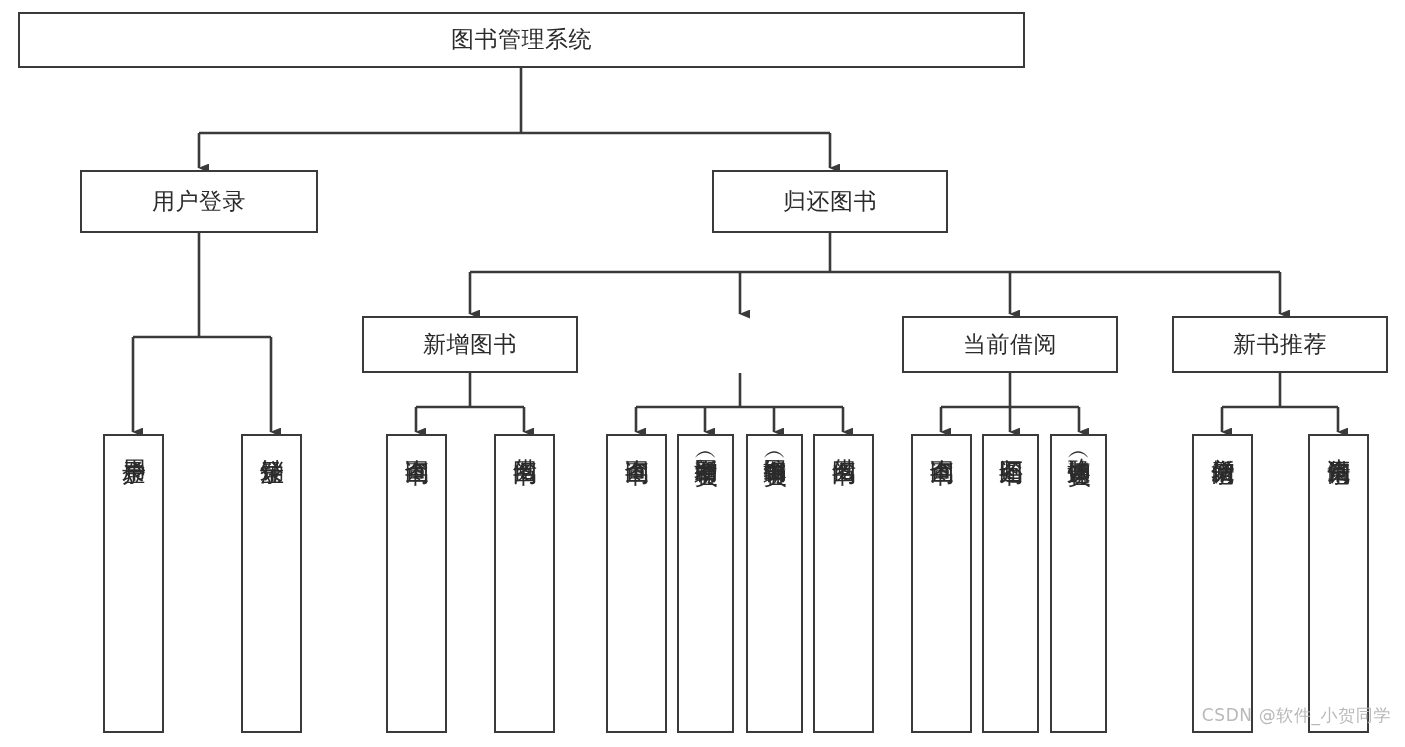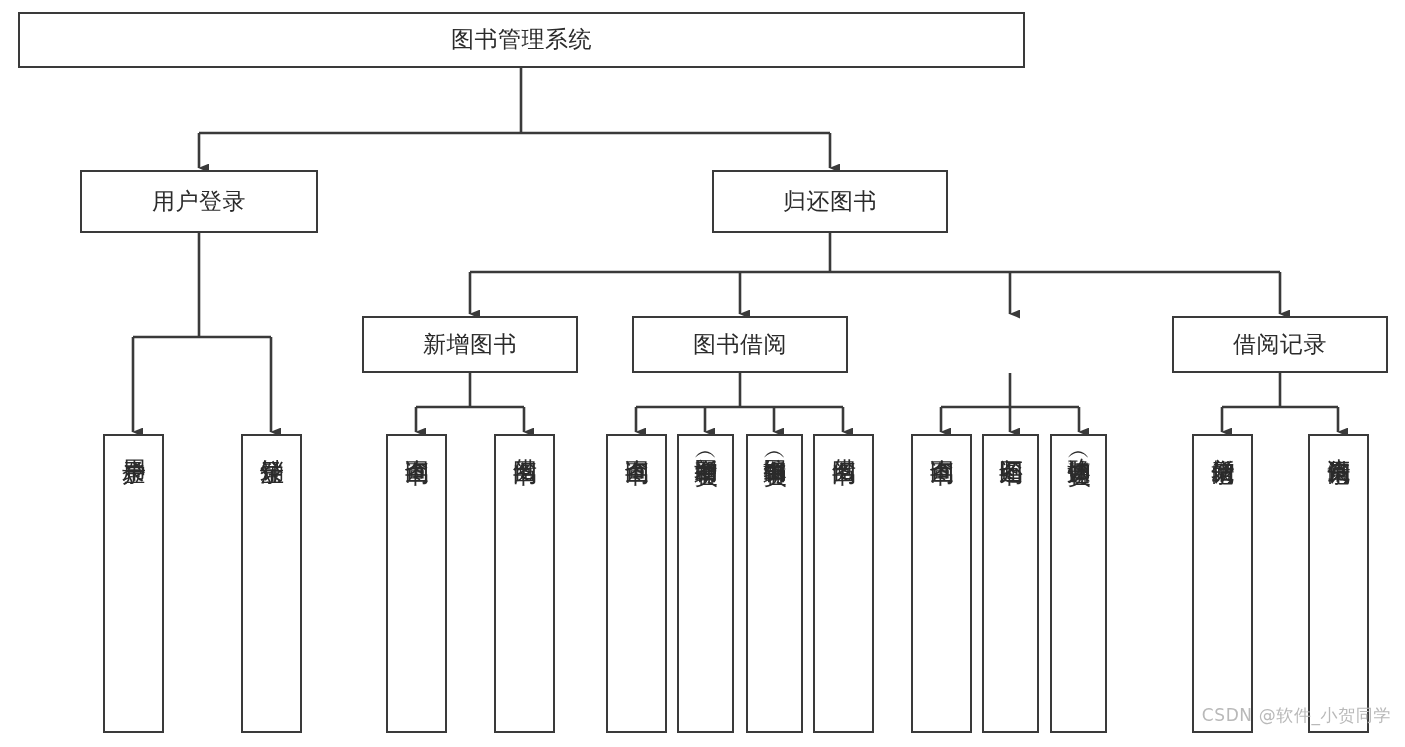--- a/index.html
+++ b/index.html
@@ -140,27 +140,27 @@
   </div>
 
   <div class="node horiz" style="left:712px; top:170px; width:236px; height:63px;">
     <span class="label">归还图书</span>
   </div>
 
   <div class="node horiz" style="left:362px; top:316px; width:216px; height:57px;">
     <span class="label">新增图书</span>
   </div>
 
-  <div class="node horiz" style="left:632px; top:316px; width:216px; height:57px;">
-    <span class="label">图书借阅</span>
-  </div>
-
+
+  <div class="node horiz" style="left:902px; top:316px; width:216px; height:57px;">
+    <span class="label">当前借阅</span>
+  </div>
 
   <div class="node horiz" style="left:1172px; top:316px; width:216px; height:57px;">
-    <span class="label">借阅记录</span>
+    <span class="label">新书推荐</span>
   </div>
 
   <div class="node vert" style="left:103px; top:434px; width:61px; height:299px;">
     <span class="label">用户登录</span>
   </div>
 
   <div class="node vert" style="left:241px; top:434px; width:61px; height:299px;">
     <span class="label">注销登录</span>
   </div>
 

